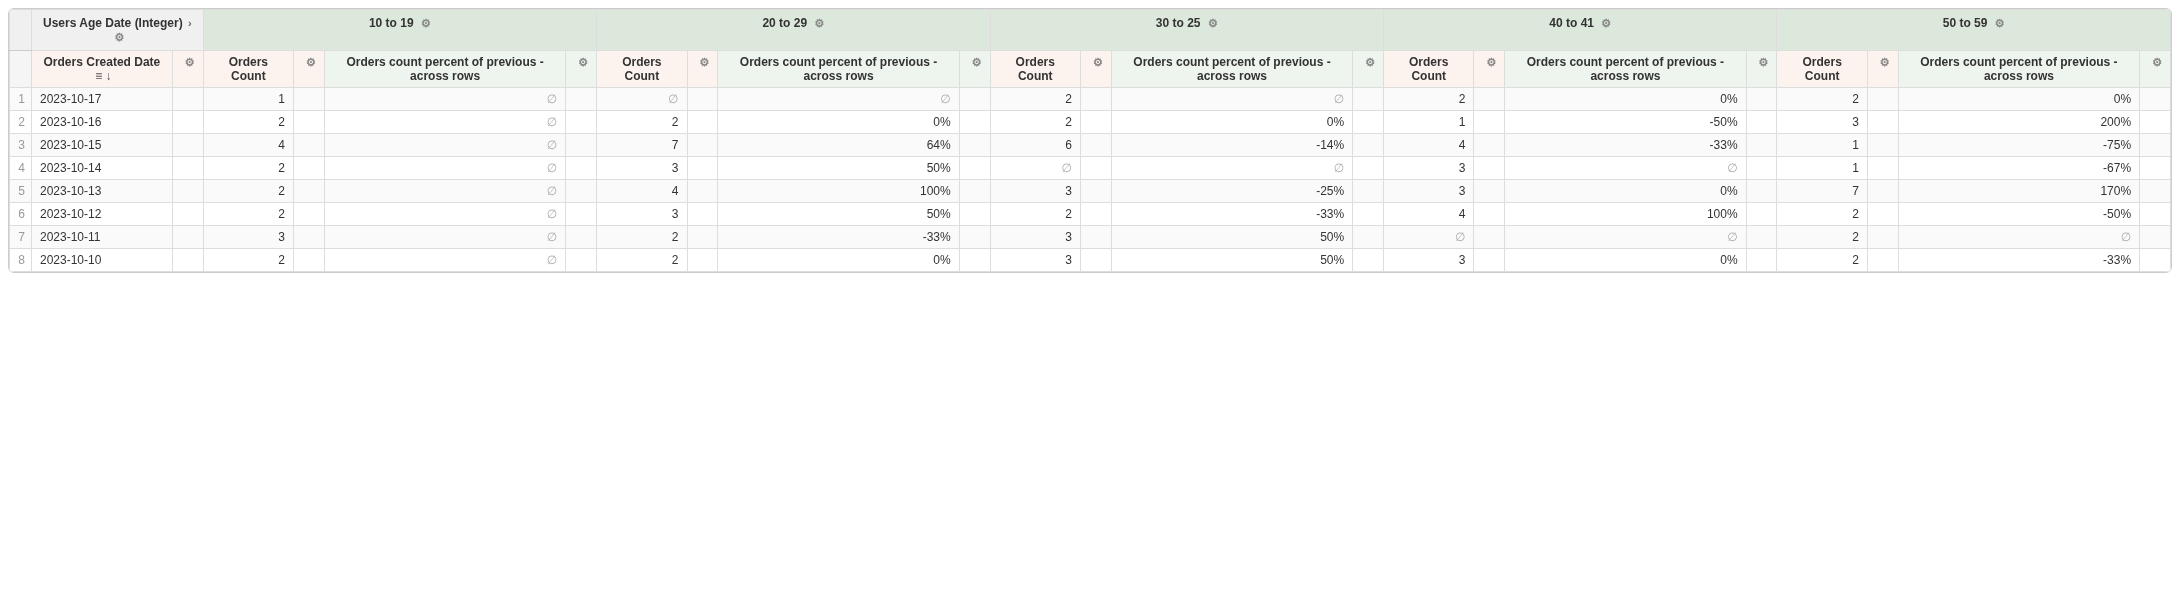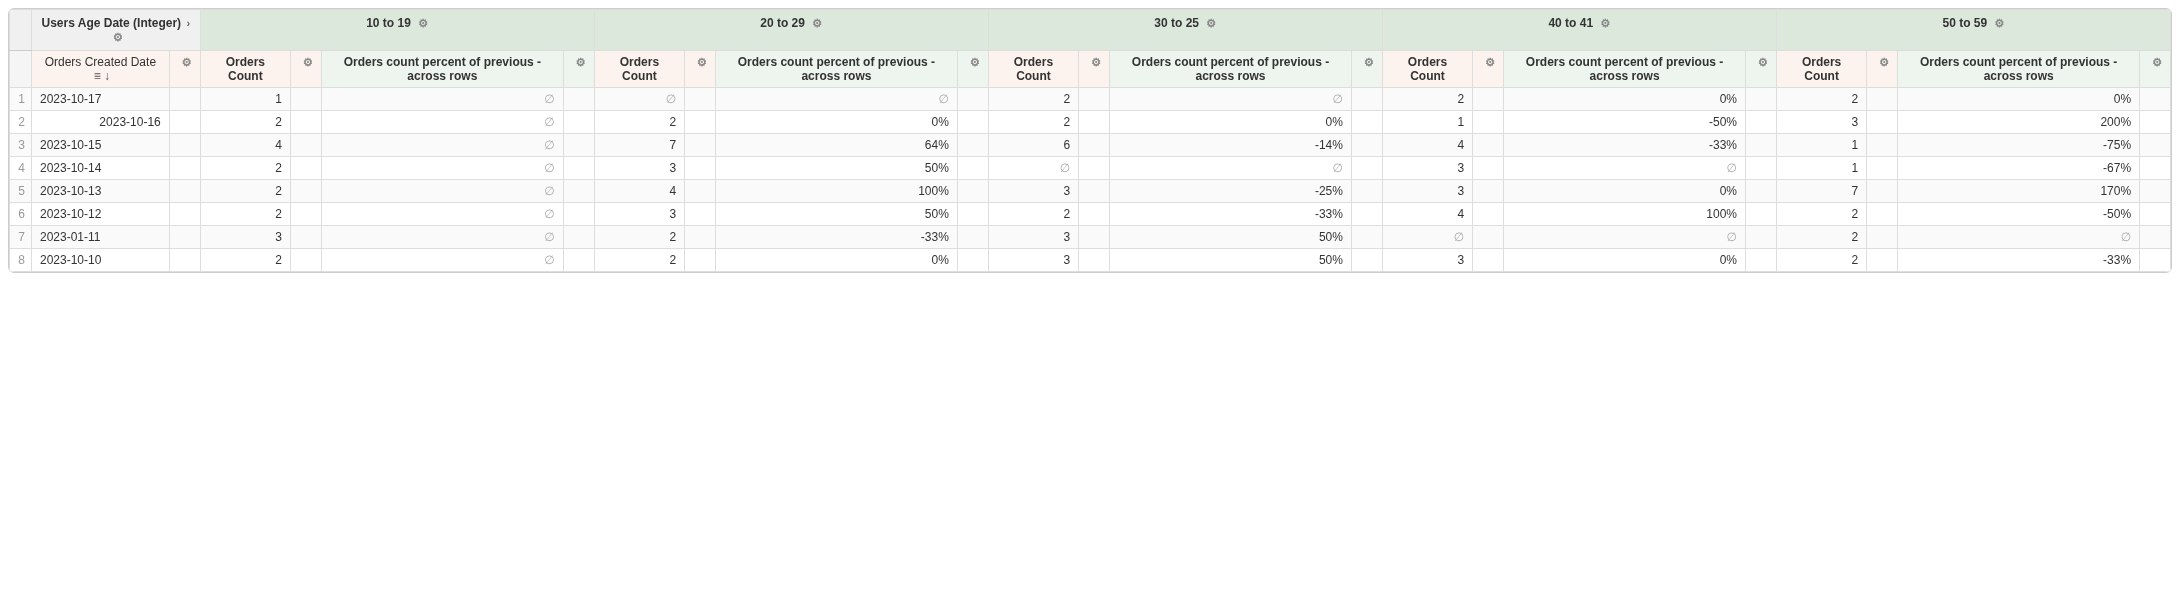--- a/index.html
+++ b/index.html
@@ -21,21 +21,21 @@
       min-width: 2100px;
     }
     th, td {
       border: 1px solid #ddd;
       padding: 4px 8px;
       vertical-align: top;
     }
     
     .header-col-date {
       background: #fdf3ee;
-      font-weight: 400;
+      font-weight: 700;
     }
     .header-col-orders {
       background: #fdf3ee;
       font-weight: 600;
     }
     .header-col-percent {
       background: #eef4ee;
       font-weight: 600;
     }
     
@@ -182,21 +182,21 @@
           <td style="background: rgb(250, 250, 250);"></td>
           <td style="text-align: right; background: rgb(250, 250, 250);">0%</td>
           <td style="background: rgb(250, 250, 250);"></td>
           <td style="text-align: right; background: rgb(250, 250, 250);">2</td>
           <td style="background: rgb(250, 250, 250);"></td>
           <td style="text-align: right; background: rgb(250, 250, 250);">0%</td>
           <td style="background: rgb(250, 250, 250);"></td>
         </tr>
         <tr class="data-row">
           <td class="row-num" style="color: rgb(153, 153, 153); text-align: right; background: rgb(255, 255, 255);">2</td>
-          <td style="text-align: right; background: rgb(255, 255, 255);">2023-10-16</td>
+          <td style="text-align: left; background: rgb(255, 255, 255);">2023-10-16</td>
           <td style="background: rgb(255, 255, 255);"></td>
           <td style="text-align: right; background: rgb(255, 255, 255);">2</td>
           <td style="background: rgb(255, 255, 255);"></td>
           <td style="text-align: right; background: rgb(255, 255, 255); color: rgb(170, 170, 170);">∅</td>
           <td style="background: rgb(255, 255, 255);"></td>
           <td style="text-align: right; background: rgb(255, 255, 255);">2</td>
           <td style="background: rgb(255, 255, 255);"></td>
           <td style="text-align: right; background: rgb(255, 255, 255);">0%</td>
           <td style="background: rgb(255, 255, 255);"></td>
           <td style="text-align: right; background: rgb(255, 255, 255);">2</td>
@@ -307,21 +307,21 @@
           <td style="background: rgb(255, 255, 255);"></td>
           <td style="text-align: right; background: rgb(255, 255, 255);">100%</td>
           <td style="background: rgb(255, 255, 255);"></td>
           <td style="text-align: right; background: rgb(255, 255, 255);">2</td>
           <td style="background: rgb(255, 255, 255);"></td>
           <td style="text-align: right; background: rgb(255, 255, 255);">-50%</td>
           <td style="background: rgb(255, 255, 255);"></td>
         </tr>
         <tr class="data-row">
           <td class="row-num" style="color: rgb(153, 153, 153); text-align: right; background: rgb(250, 250, 250);">7</td>
-          <td style="text-align: left; background: rgb(250, 250, 250);">2023-01-11</td>
+          <td style="text-align: left; background: rgb(250, 250, 250);">2023-10-11</td>
           <td style="background: rgb(250, 250, 250);"></td>
           <td style="text-align: right; background: rgb(250, 250, 250);">3</td>
           <td style="background: rgb(250, 250, 250);"></td>
           <td style="text-align: right; background: rgb(250, 250, 250); color: rgb(170, 170, 170);">∅</td>
           <td style="background: rgb(250, 250, 250);"></td>
           <td style="text-align: right; background: rgb(250, 250, 250);">2</td>
           <td style="background: rgb(250, 250, 250);"></td>
           <td style="text-align: right; background: rgb(250, 250, 250);">-33%</td>
           <td style="background: rgb(250, 250, 250);"></td>
           <td style="text-align: right; background: rgb(250, 250, 250);">3</td>

